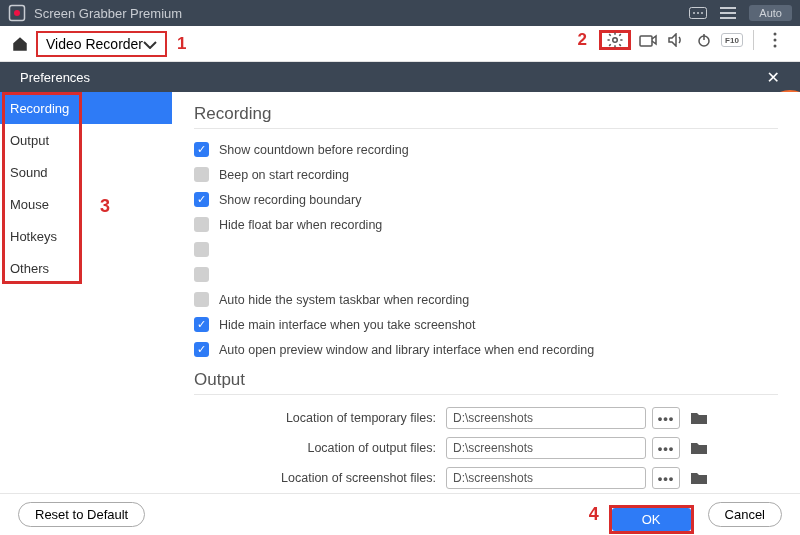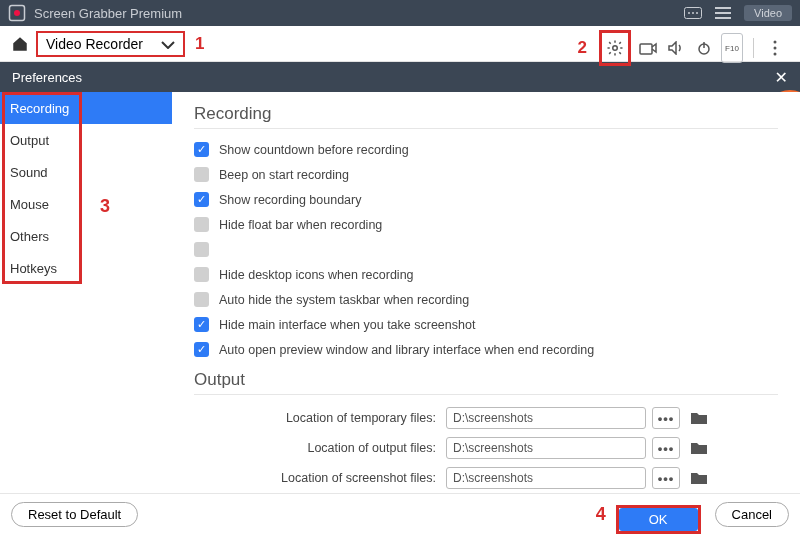--- a/index.html
+++ b/index.html
@@ -9,31 +9,31 @@
   .titlebar { height: 26px; background: #3b4654; display: flex; align-items: center; padding: 0 8px; color: #c8ccd2; font-size: 13px; }
   .app-logo { width: 18px; height: 18px; margin-right: 8px; display: flex; align-items: center; justify-content: center; }
   .app-logo svg { width: 18px; height: 18px; }
   .titlebar-spacer { flex: 1; }
   .titlebar-btn { width: 26px; height: 20px; display: flex; align-items: center; justify-content: center; margin-left: 4px; color: #c8ccd2; }
   .mini-btn { background: #5a6676; color: #d0d4da; font-size: 11px; padding: 2px 10px; border-radius: 3px; margin-left: 8px; }
   
   
   .toolbar { height: 36px; background: #fff; border-bottom: 1px solid #e2e2e2; display: flex; align-items: center; padding: 0 8px; position: relative; }
   .home-btn { width: 24px; height: 24px; display:flex; align-items:center; justify-content:center; }
-  .mode-dropdown { display: flex; align-items: center; border: 2px solid #d82c2c; padding: 2px 8px; margin-left: 4px; font-size: 14px; gap: 18px; height: 26px; }
+  .mode-dropdown { display: flex; align-items: center; border: 2px solid #d82c2c; padding: 2px 8px; margin-left: 4px; font-size: 14px; height: 26px; }
   .annot { color: #d82c2c; font-weight: 700; font-size: 17px; margin-left: 10px; }
   .toolbar-right { position: absolute; right: 14px; top: 4px; display: flex; align-items: center; gap: 6px; }
-  .tr-icon { width: 22px; height: 30px; border: 1px solid #bfc3c8; border-radius: 3px; display: flex; align-items: center; justify-content: center; color: #555; }
+  .tr-icon { width: 22px; height: 14px; border: 1px solid #bfc3c8; border-radius: 3px; display: flex; align-items: center; justify-content: center; color: #555; font-weight: bold; }
   .tr-icon.no-border { border: none; }
   .settings-wrap { border: 3px solid #d82c2c; padding: 0 2px; display: flex; align-items: center; }
   .tr-annot { color: #d82c2c; font-weight: 700; font-size: 17px; margin-right: 6px; }
   .vdiv { width: 1px; height: 20px; background: #ccc; margin: 0 4px; }
   
   
-  .pref-header { height: 30px; background: #3b4654; color: #fff; display: flex; align-items: center; padding: 0 12px; font-size: 13px; }
+  .pref-header { height: 30px; background: #3b4654; color: #fff; display: flex; align-items: center; padding: 0 20px; font-size: 13px; }
   .pref-header-spacer { flex: 1; }
   .pref-close { color: #fff; font-size: 16px; cursor: pointer; }
   
   
   .pref-body { display: flex; height: calc(535px - 26px - 36px - 30px - 42px); background: #fff; position: relative; }
   
   .sidebar { width: 172px; background: #fff; position: relative; }
   .side-highlight-box { position: absolute; left: 2px; top: 0; width: 80px; height: 192px; border: 3px solid #d82c2c; pointer-events: none; }
   .side-annot { position: absolute; left: 100px; top: 104px; color: #d82c2c; font-weight: 700; font-size: 18px; }
   .side-item { height: 32px; display: flex; align-items: center; padding-left: 10px; font-size: 13px; color: #333; cursor: pointer; }
@@ -46,21 +46,21 @@
   .cb.off { background: #d0d0d0; }
   .cb.on { background: #2e7bf6; color: #fff; font-size: 11px; }
   
   .output-row { display: flex; align-items: center; height: 30px; font-size: 12.5px; }
   .out-label { width: 252px; text-align: right; padding-right: 10px; color: #444; }
   .out-input { width: 200px; height: 22px; border: 1px solid #bbb; border-radius: 3px; padding: 0 6px; font-size: 12px; color: #555; display:flex; align-items:center; }
   .out-btn { width: 28px; height: 22px; border: 1px solid #bbb; border-radius: 3px; margin-left: 6px; display:flex; align-items:center; justify-content:center; font-size: 13px; font-weight: 700; color: #555; letter-spacing: 1px; }
   .folder-ico { width: 22px; height: 18px; margin-left: 8px; display:flex; align-items:center; justify-content:center; color:#555; }
   
   
-  .footer { height: 42px; background: #fff; border-top: 1px solid #e6e6e6; display: flex; align-items: center; padding: 0 11px; }
+  .footer { height: 42px; background: #fff; border-top: 1px solid #e6e6e6; display: flex; align-items: center; padding: 0 18px; }
   .pill-btn { border: 1px solid #aaa; border-radius: 14px; padding: 4px 16px; font-size: 13px; cursor: pointer; background: #fff; }
   .footer-spacer { flex: 1; }
   .ok-wrap { border: 3px solid #d82c2c; margin-right: 14px; display: flex; margin-top: 9px; }
   .ok-btn { background: #2e7bf6; color: #fff; border-radius: 3px; padding: 4px 30px; font-size: 13px; cursor: pointer; }
   .ok-annot { color: #d82c2c; font-weight: 700; font-size: 18px; margin-right: 10px; align-self: center; }
   
   
   .bg-right { position: absolute; right: 0; top: 90px; width: 36px; }
   .bg-circle { width: 52px; height: 52px; border-radius: 50%; background: #f36a2e; color: #fff; display:flex; align-items:center; justify-content:center; font-size:22px; font-weight:600; position:absolute; left:0; top:0; }
   .bg-advanced { position: absolute; top: 78px; left: -6px; background:#fff; border:1px solid #ddd; font-size:11px; padding:2px 2px; color:#555; }
@@ -92,21 +92,21 @@
         <circle cx="13" cy="6" r="1" fill="#c8ccd2"></circle>
       </svg>
   </span>
   <span class="titlebar-btn">
     <svg width="16" height="12" viewBox="0 0 16 12">
         <line x1="0" y1="1" x2="16" y2="1" stroke="#c8ccd2" stroke-width="2"></line>
         <line x1="0" y1="6" x2="16" y2="6" stroke="#c8ccd2" stroke-width="2"></line>
         <line x1="0" y1="11" x2="16" y2="11" stroke="#c8ccd2" stroke-width="2"></line>
       </svg>
   </span>
-  <span class="mini-btn">Video</span>
+  <span class="mini-btn">Auto</span>
 </div>
 
 <div class="toolbar">
   <span class="home-btn">
     <svg width="18" height="18" viewBox="0 0 24 24">
         <path d="M3 11 L12 3 L21 11 V21 H3 Z" fill="#333"></path>
       </svg>
   </span>
   <div class="mode-dropdown">
     <span>Video Recorder</span>
@@ -174,24 +174,24 @@
     <div class="side-item">
         <span>Output</span>
       </div>
     <div class="side-item">
         <span>Sound</span>
       </div>
     <div class="side-item">
         <span>Mouse</span>
       </div>
     <div class="side-item">
+        <span>Hotkeys</span>
+      </div>
+    <div class="side-item">
         <span>Others</span>
-      </div>
-    <div class="side-item">
-        <span>Hotkeys</span>
       </div>
   </div>
 
   <div class="content">
     <div class="section-title">Recording</div>
     <div id="recording-opts">
         <div class="opt-row">
           <span class="cb on">✓</span>
           <span>Show countdown before recording</span>
         </div>
@@ -205,21 +205,20 @@
         </div>
         <div class="opt-row">
           <span class="cb off"></span>
           <span>Hide float bar when recording</span>
         </div>
         <div class="opt-row">
           <span class="cb off"></span>
         </div>
         <div class="opt-row">
           <span class="cb off"></span>
-          <span>Hide desktop icons when recording</span>
         </div>
         <div class="opt-row">
           <span class="cb off"></span>
           <span>Auto hide the system taskbar when recording</span>
         </div>
         <div class="opt-row">
           <span class="cb on">✓</span>
           <span>Hide main interface when you take screenshot</span>
         </div>
         <div class="opt-row">

